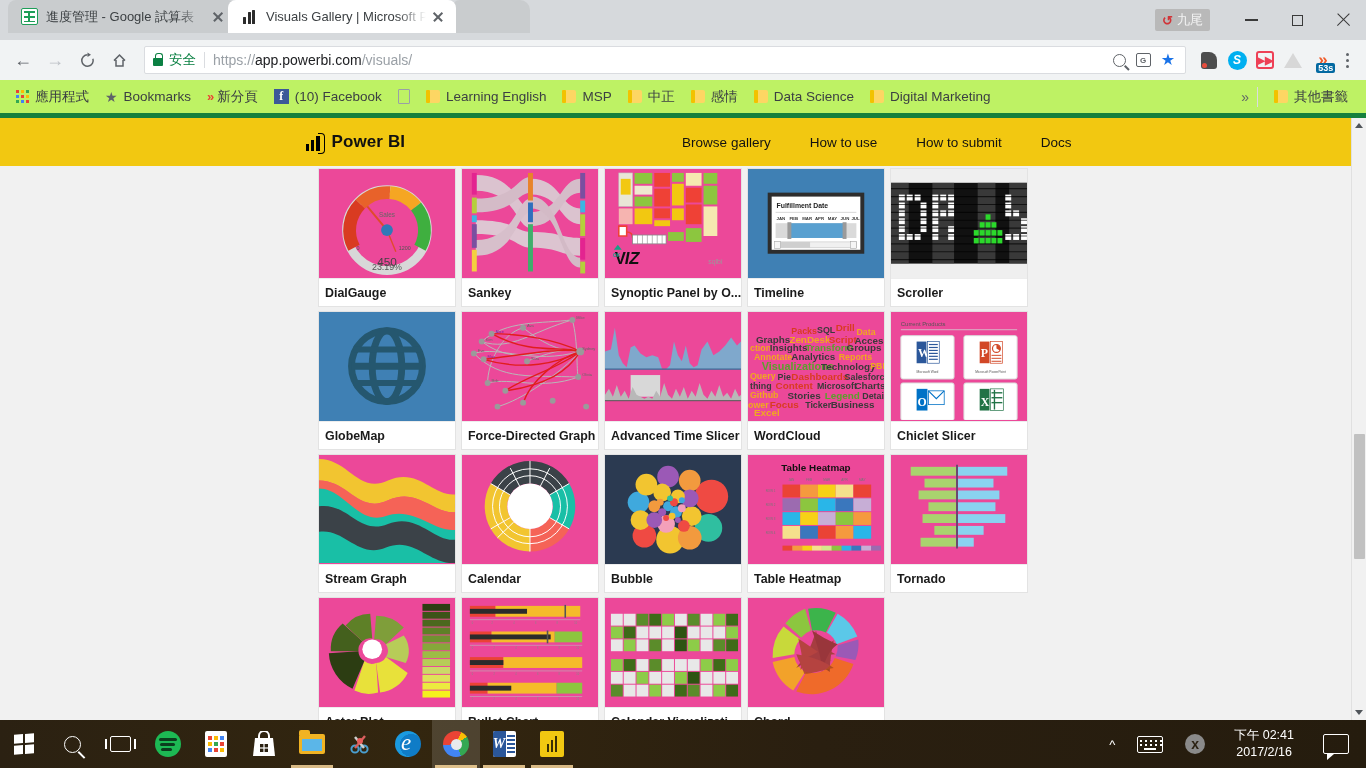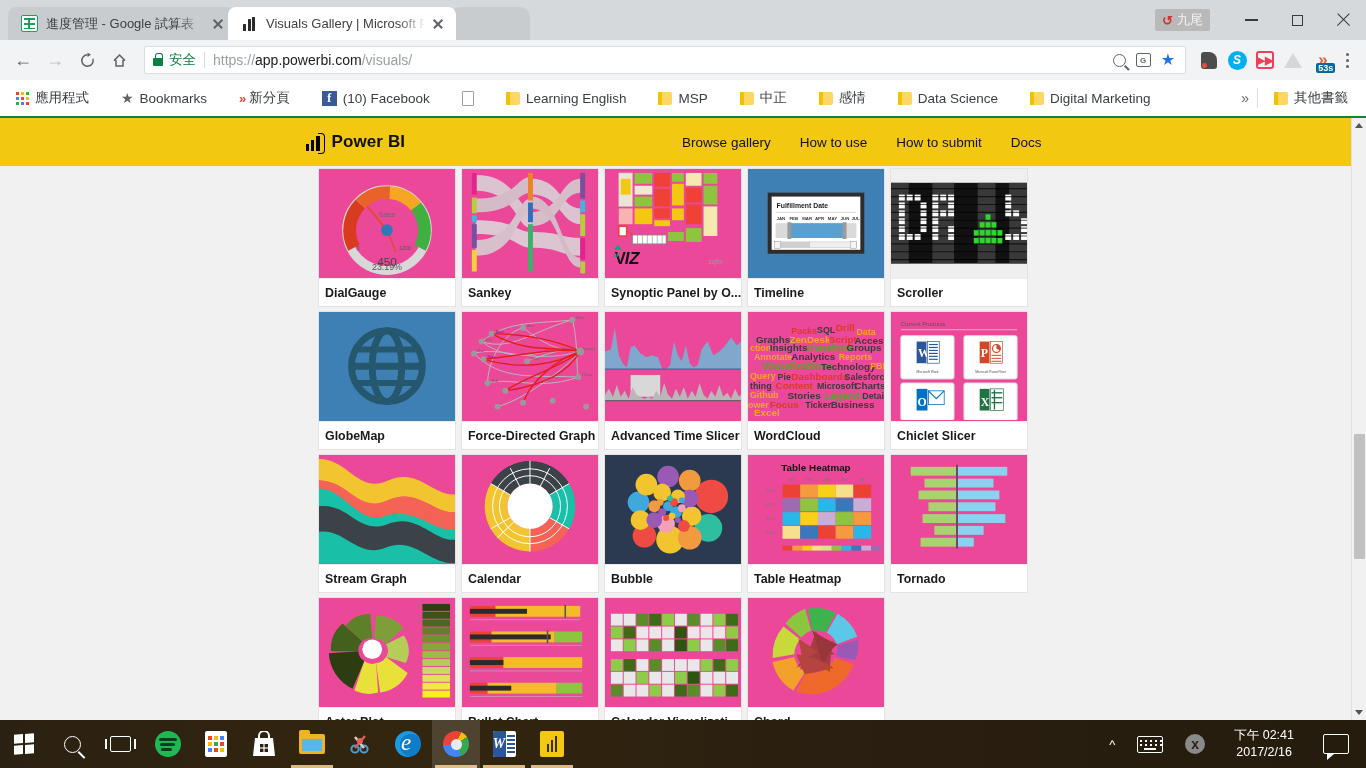--- a/index.html
+++ b/index.html
@@ -7,21 +7,21 @@
   body {
     font-family: "Liberation Sans", sans-serif;
     background:#f1f1f1;
     -webkit-font-smoothing: antialiased;
   }
 
   
   .chrome { width:1366px; height:720px; background:#d6d9dc; position:relative; }
 
   
-  .tabstrip { height:40px; background:#d6d9dc; position:relative; display:flex; align-items:flex-end; padding-left:8px;}
+  .tabstrip { height:40px; background:#d6d9dc; position:relative; display:flex; align-items:flex-start; padding-left:8px;}
   .tab { height:33px; display:flex; align-items:center; position:relative; padding:0 10px 0 12px;
          border-top-left-radius:8px; border-top-right-radius:8px; }
   .tab.inactive { background:#c9ccce; width:228px; }
   .tab.active { background:#ffffff; width:228px; margin-left:-8px; z-index:3;}
   .tab.empty { background:#c9ccce; width:78px; margin-left:-4px; border-top-right-radius:10px;}
   .tab .favicon { width:18px; height:18px; flex:0 0 18px; margin-right:8px; display:flex; align-items:center; justify-content:center;}
   .tab .title { font-size:13px; color:#3c4043; white-space:nowrap; overflow:hidden;
                 flex:1; -webkit-mask-image:linear-gradient(90deg,#000 82%,transparent 100%);
                 mask-image:linear-gradient(90deg,#000 82%,transparent 100%); }
   .tab .tabclose { width:16px; height:16px; flex:0 0 16px; margin-left:4px; position:relative;}
@@ -77,21 +77,21 @@
      display:flex;align-items:center;justify-content:center;font-weight:bold;}
   .ext-pocket{width:18px;height:18px;border:2px solid #ee4056;border-radius:3px;color:#ee4056;font-size:11px;
      display:flex;align-items:center;justify-content:center;font-weight:bold;}
   .ext-drive{width:0;height:0;border-left:9px solid transparent;border-right:9px solid transparent;border-bottom:15px solid #d7d7d7;}
   .ext-ida{color:#f05a28;font-size:17px;font-weight:bold;letter-spacing:-4px;position:relative;}
   .ext-badge{position:absolute;bottom:-3px;left:-2px;background:#0369a1;color:#fff;font-size:9px;padding:0 2px;border-radius:2px;font-weight:bold;letter-spacing:0;}
   .kebab{width:22px;height:26px;display:flex;flex-direction:column;align-items:center;justify-content:center;gap:3px;}
   .kebab i{width:3px;height:3px;background:#5f6368;border-radius:50%;display:block;}
 
   
-  .bookmarks{height:38px;background:#ffffff;display:flex;align-items:center;padding:0 8px;gap:16px;border-bottom:2px solid #15803d;position:relative;}
+  .bookmarks{height:38px;background:#bef264;display:flex;align-items:center;padding:0 8px;gap:0;border-bottom:5px solid #15803d;position:relative;}
   .bm{display:flex;align-items:center;gap:6px;padding:4px 8px;border-radius:3px;font-size:13.5px;color:#3c4043;white-space:nowrap;}
   .bm-apps{display:grid;grid-template-columns:repeat(3,3px);grid-template-rows:repeat(3,3px);gap:2px;}
   .bm-apps i{display:block;width:3px;height:3px;background:#5f6368;}
   .bm-apps i:nth-child(1){background:#ea4335;} .bm-apps i:nth-child(2){background:#fbbc04;}
   .bm-apps i:nth-child(3){background:#34a853;} .bm-apps i:nth-child(4){background:#4285f4;}
   .bm-apps i:nth-child(5){background:#ea4335;} .bm-apps i:nth-child(6){background:#fbbc04;}
   .bm-apps i:nth-child(7){background:#34a853;} .bm-apps i:nth-child(8){background:#4285f4;}
   .bm-apps i:nth-child(9){background:#ea4335;}
   .bm-star{color:#5f6368;font-size:14px;line-height:1;}
   .bm-chev{color:#ea4335;font-size:13px;font-weight:bold;letter-spacing:-3px;}
@@ -106,21 +106,21 @@
 
   
   .viewport{height:602px;background:#f1f1f1;position:relative;overflow:hidden;}
   .pbi-header{height:48px;background:#f2c811;display:flex;align-items:center;padding-left:306px;}
   .pbi-logo{display:flex;align-items:center;gap:9px;}
   .pbi-logo-mark{display:flex;align-items:flex-end;gap:2px;height:17px;padding-right:3px;position:relative;}
   .pbi-logo-mark i{display:block;width:3.2px;background:#000;}
   .pbi-logo-mark:after{content:"";position:absolute;right:-2px;top:-1px;width:6px;height:19px;
       border:1.6px solid #000;border-left:none;border-radius:0 4px 4px 0;}
   .pbi-logo-text{font-size:17px;color:#111;font-weight:bold;letter-spacing:.1px;}
-  .pbi-nav{display:flex;align-items:center;gap:29px;margin-left:277px;}
+  .pbi-nav{display:flex;align-items:center;gap:39px;margin-left:277px;}
   .pbi-nav a{font-size:13.5px;color:#111;text-decoration:none;white-space:nowrap;}
 
   .gallery-scroll{position:absolute;top:48px;left:0;right:0;bottom:0;background:#f1f1f1;overflow:hidden;}
   .grid{width:712px;margin-left:318px;display:grid;grid-template-columns:repeat(5,138px);gap:4px 5px;padding-top:2px;}
   .card{background:#fff;border:1px solid #e3e3e3;height:139px;overflow:hidden;display:flex;flex-direction:column;}
   .card .thumb{height:110px;overflow:hidden;position:relative;background:#ec4899;}
   .card .cname{height:28px;display:flex;align-items:center;padding:0 6px;font-size:12.4px;color:#1a1a1a;
       font-weight:bold;white-space:nowrap;overflow:hidden;border-top:1px solid #ededed;}
 
   

